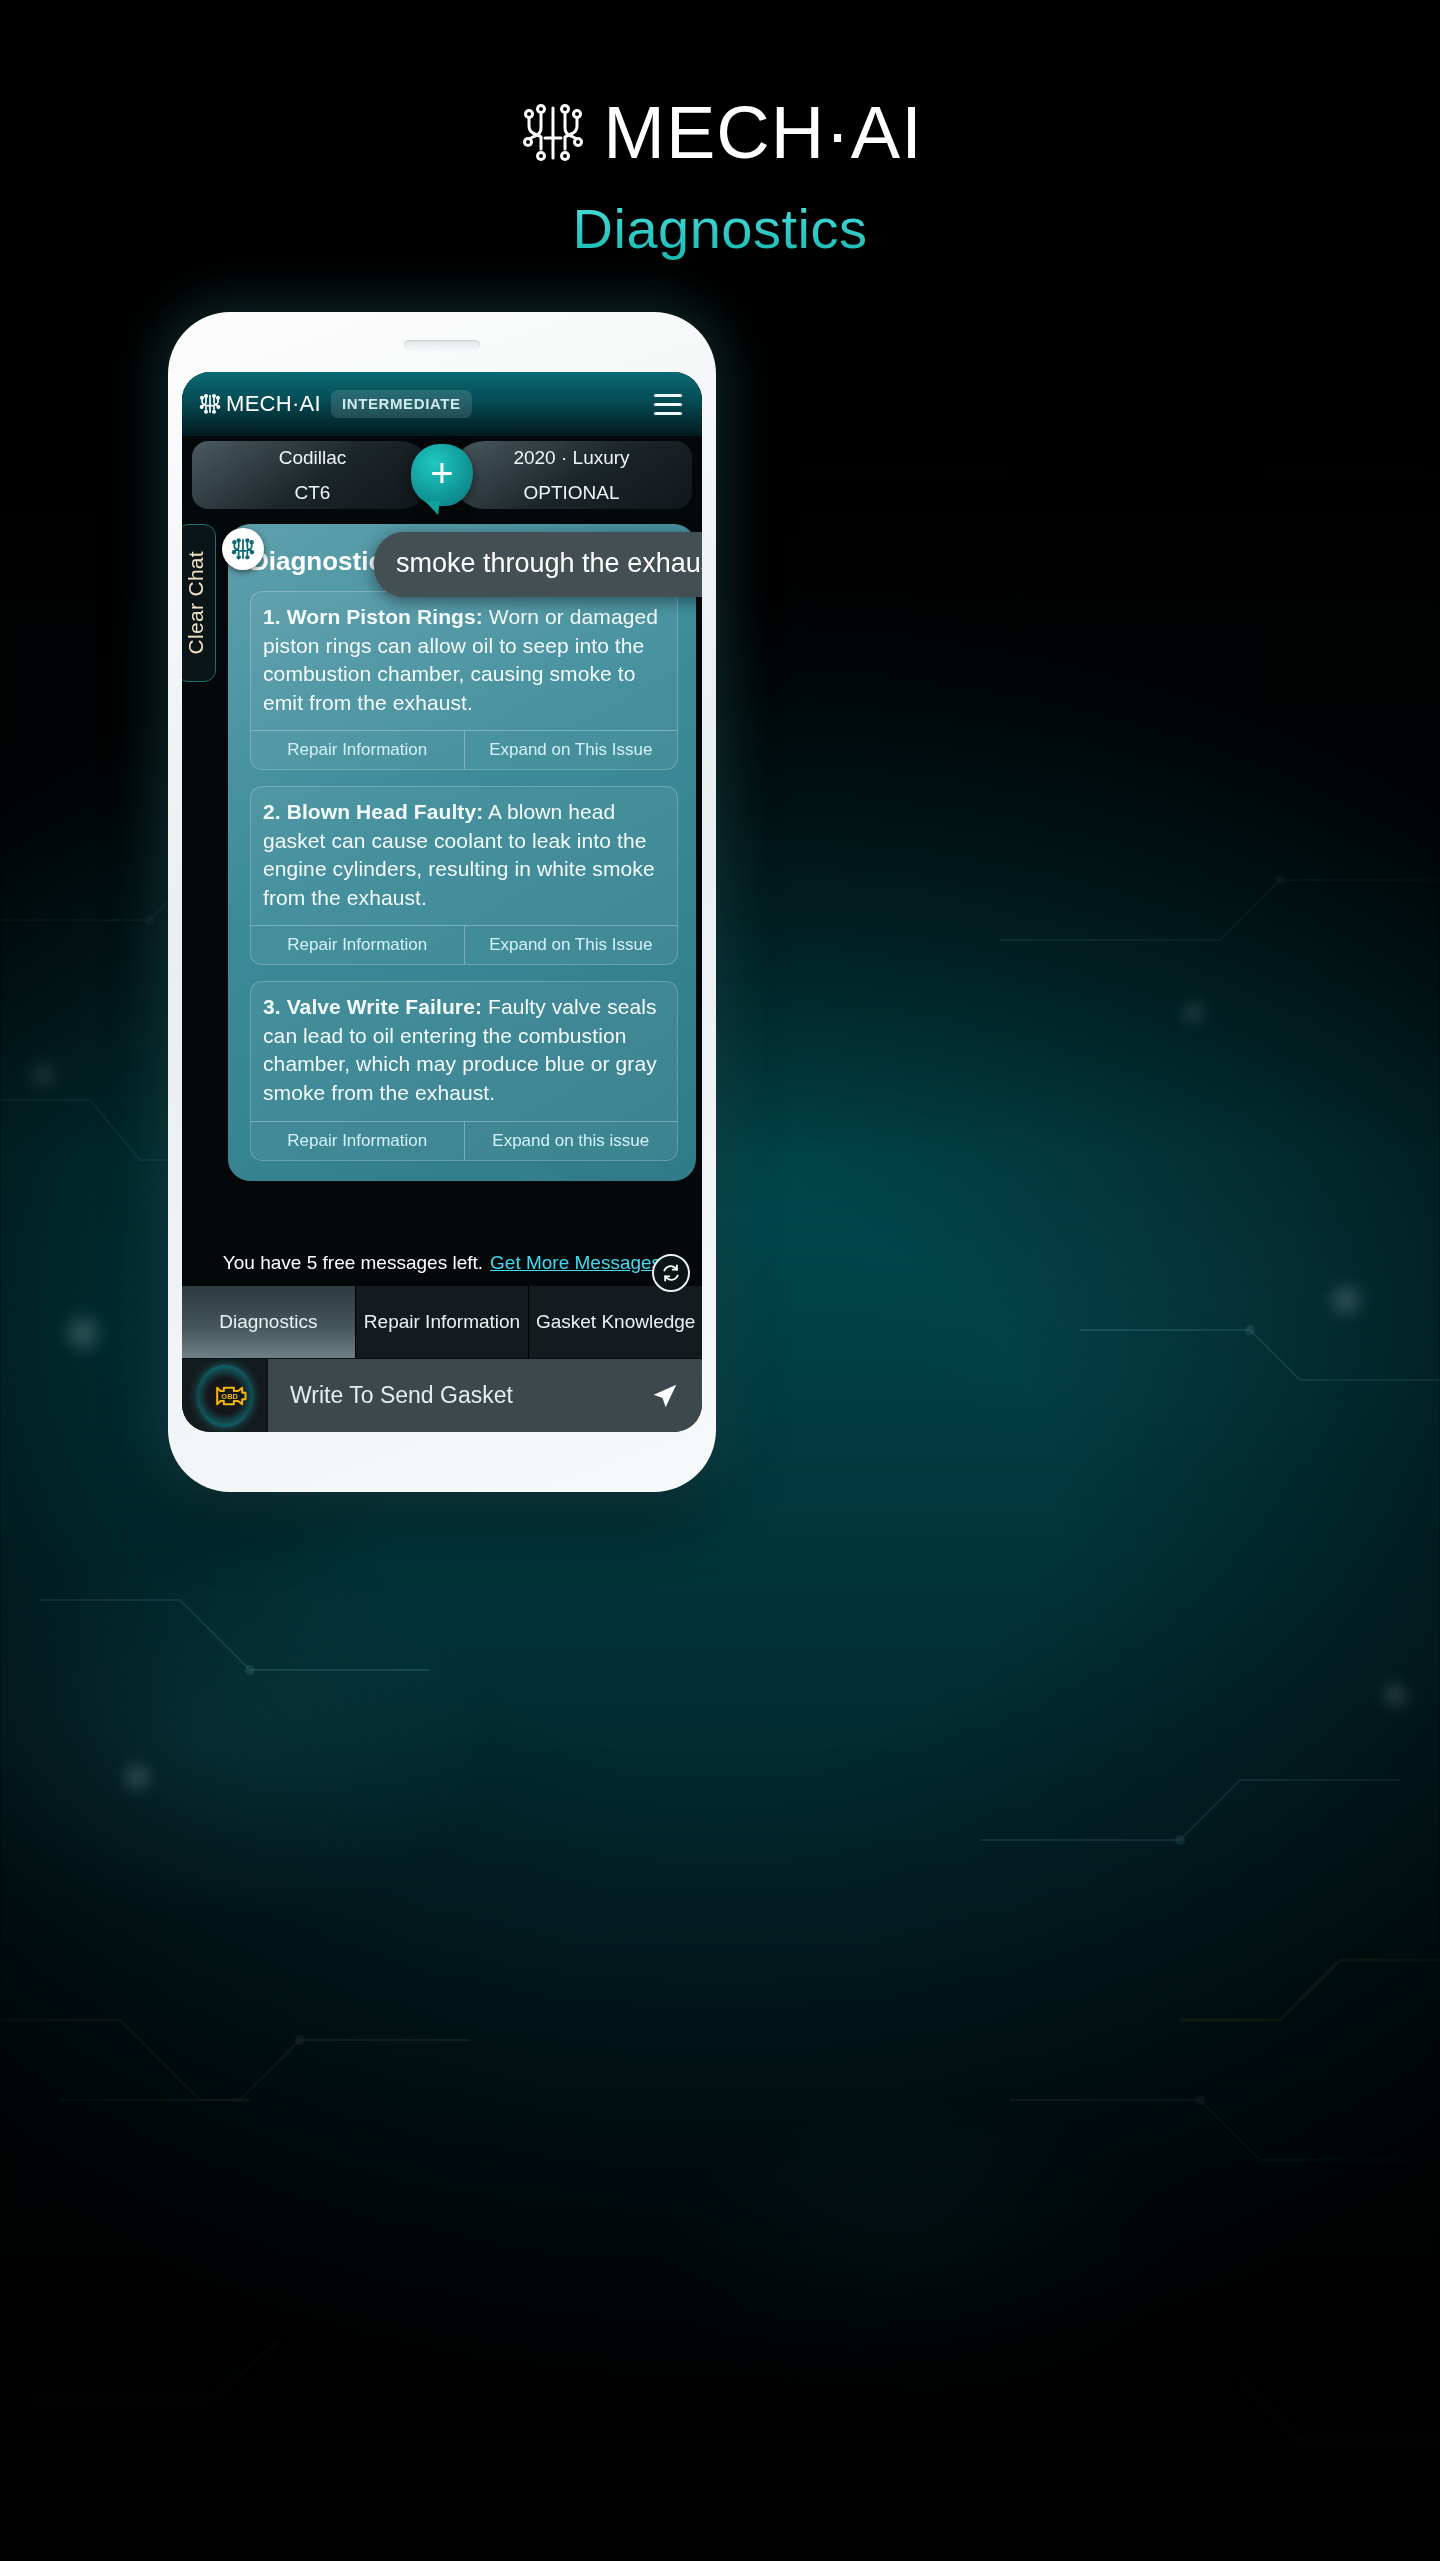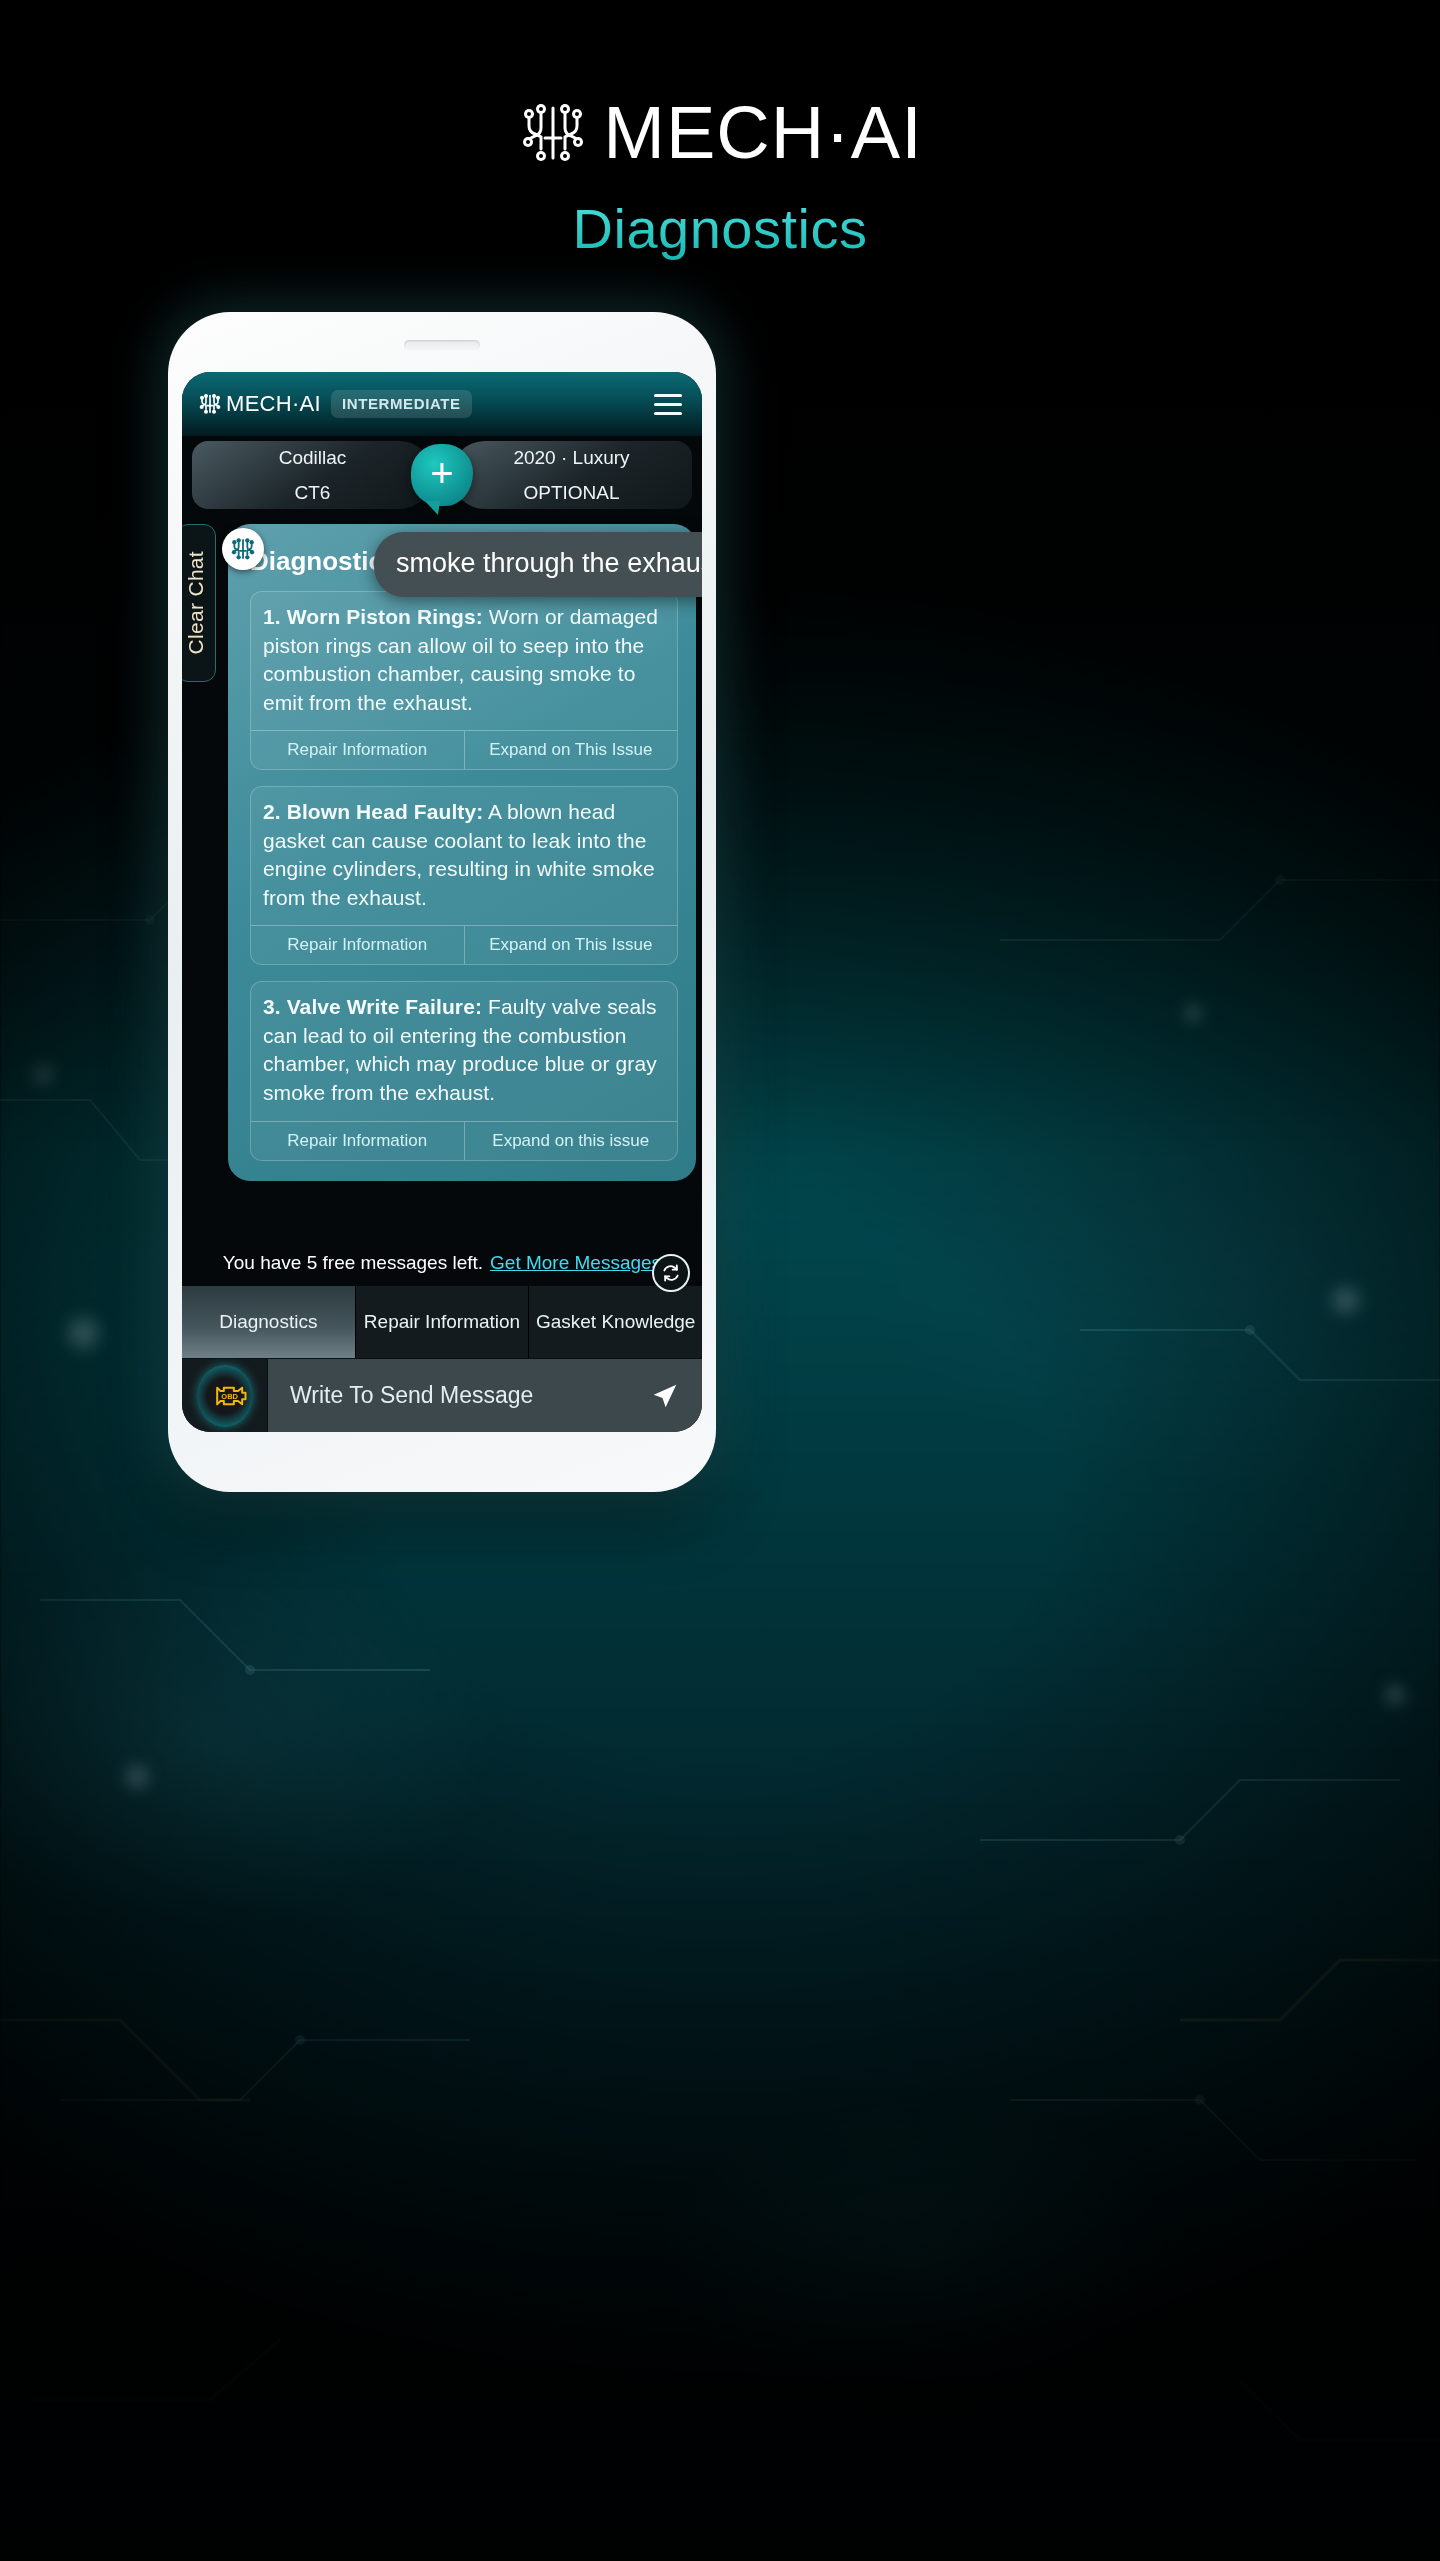--- a/index.html
+++ b/index.html
@@ -455,21 +455,21 @@
 
     <div class="composer">
       <div class="obd-wrap">
         <div class="obd">
           <svg width="40" height="30" viewBox="0 0 48 34">
             <path d="M9 11 h4 V7 h12 v4 h5 l5 -4 v6 h4 v8 h-4 v6 l-5 -4 h-5 v4 H13 v-4 H9 l-4 4 V7 z" fill="none" stroke="#f5b60a" stroke-width="2.4" stroke-linejoin="round"></path>
             <text x="20" y="21" font-family="&quot;Liberation Sans&quot;, sans-serif" font-size="9" font-weight="700" fill="#f5b60a" text-anchor="middle">OBD</text>
           </svg>
         </div>
       </div>
-      <div class="placeholder">Write To Send Message</div>
+      <div class="placeholder">Write To Send Gasket</div>
       <div class="send-btn">
         <svg width="30" height="30" viewBox="0 0 24 24">
           <path d="M21 3 L3 11 L10 13.5 L12.5 21 Z" fill="#fff"></path>
         </svg>
       </div>
     </div>
 
   </div>
 </div>
 

